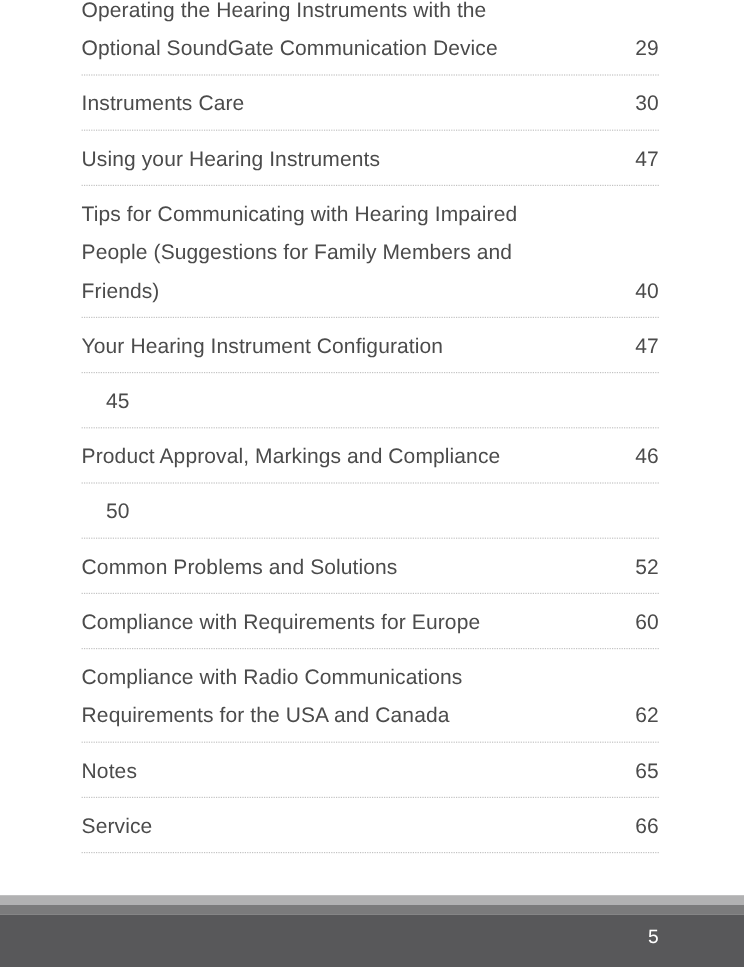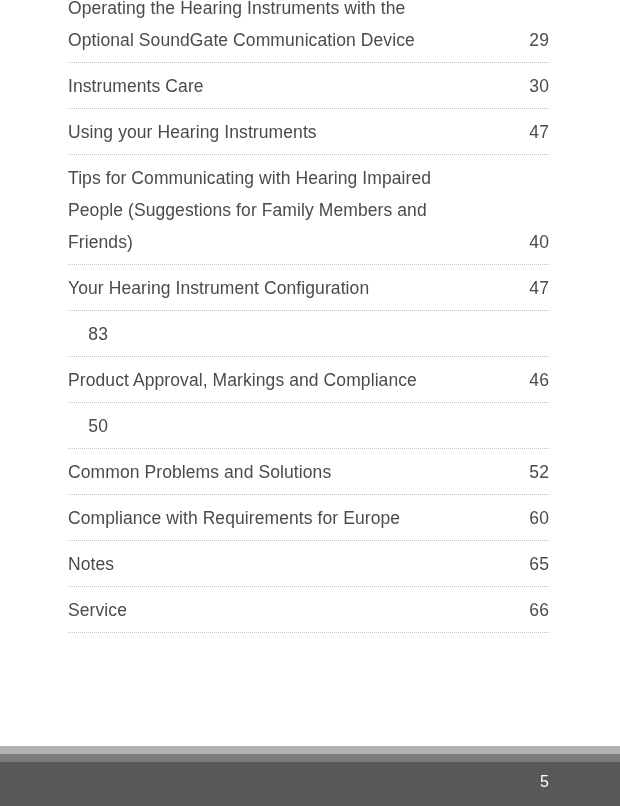--- a/index.html
+++ b/index.html
@@ -109,36 +109,41 @@
       <span class="toc-title">Tips for Communicating with Hearing Impaired
 People (Suggestions for Family Members and
 Friends)</span>
       <span class="toc-page">40</span>
     </div>
     <div class="toc-entry">
       <span class="toc-title">Your Hearing Instrument Configuration</span>
       <span class="toc-page">47</span>
     </div>
     <div class="toc-entry">
-      <span class="toc-page">83</span>
+      <span class="toc-page">45</span>
     </div>
     <div class="toc-entry">
       <span class="toc-title">Product Approval, Markings and Compliance</span>
       <span class="toc-page">46</span>
     </div>
     <div class="toc-entry">
       <span class="toc-page">50</span>
     </div>
     <div class="toc-entry">
       <span class="toc-title">Common Problems and Solutions</span>
       <span class="toc-page">52</span>
     </div>
     <div class="toc-entry">
       <span class="toc-title">Compliance with Requirements for Europe</span>
       <span class="toc-page">60</span>
+    </div>
+    <div class="toc-entry">
+      <span class="toc-title">Compliance with Radio Communications
+Requirements for the USA and Canada</span>
+      <span class="toc-page">62</span>
     </div>
     <div class="toc-entry">
       <span class="toc-title">Notes</span>
       <span class="toc-page">65</span>
     </div>
     <div class="toc-entry">
       <span class="toc-title">Service</span>
       <span class="toc-page">66</span>
     </div>
   </div>

